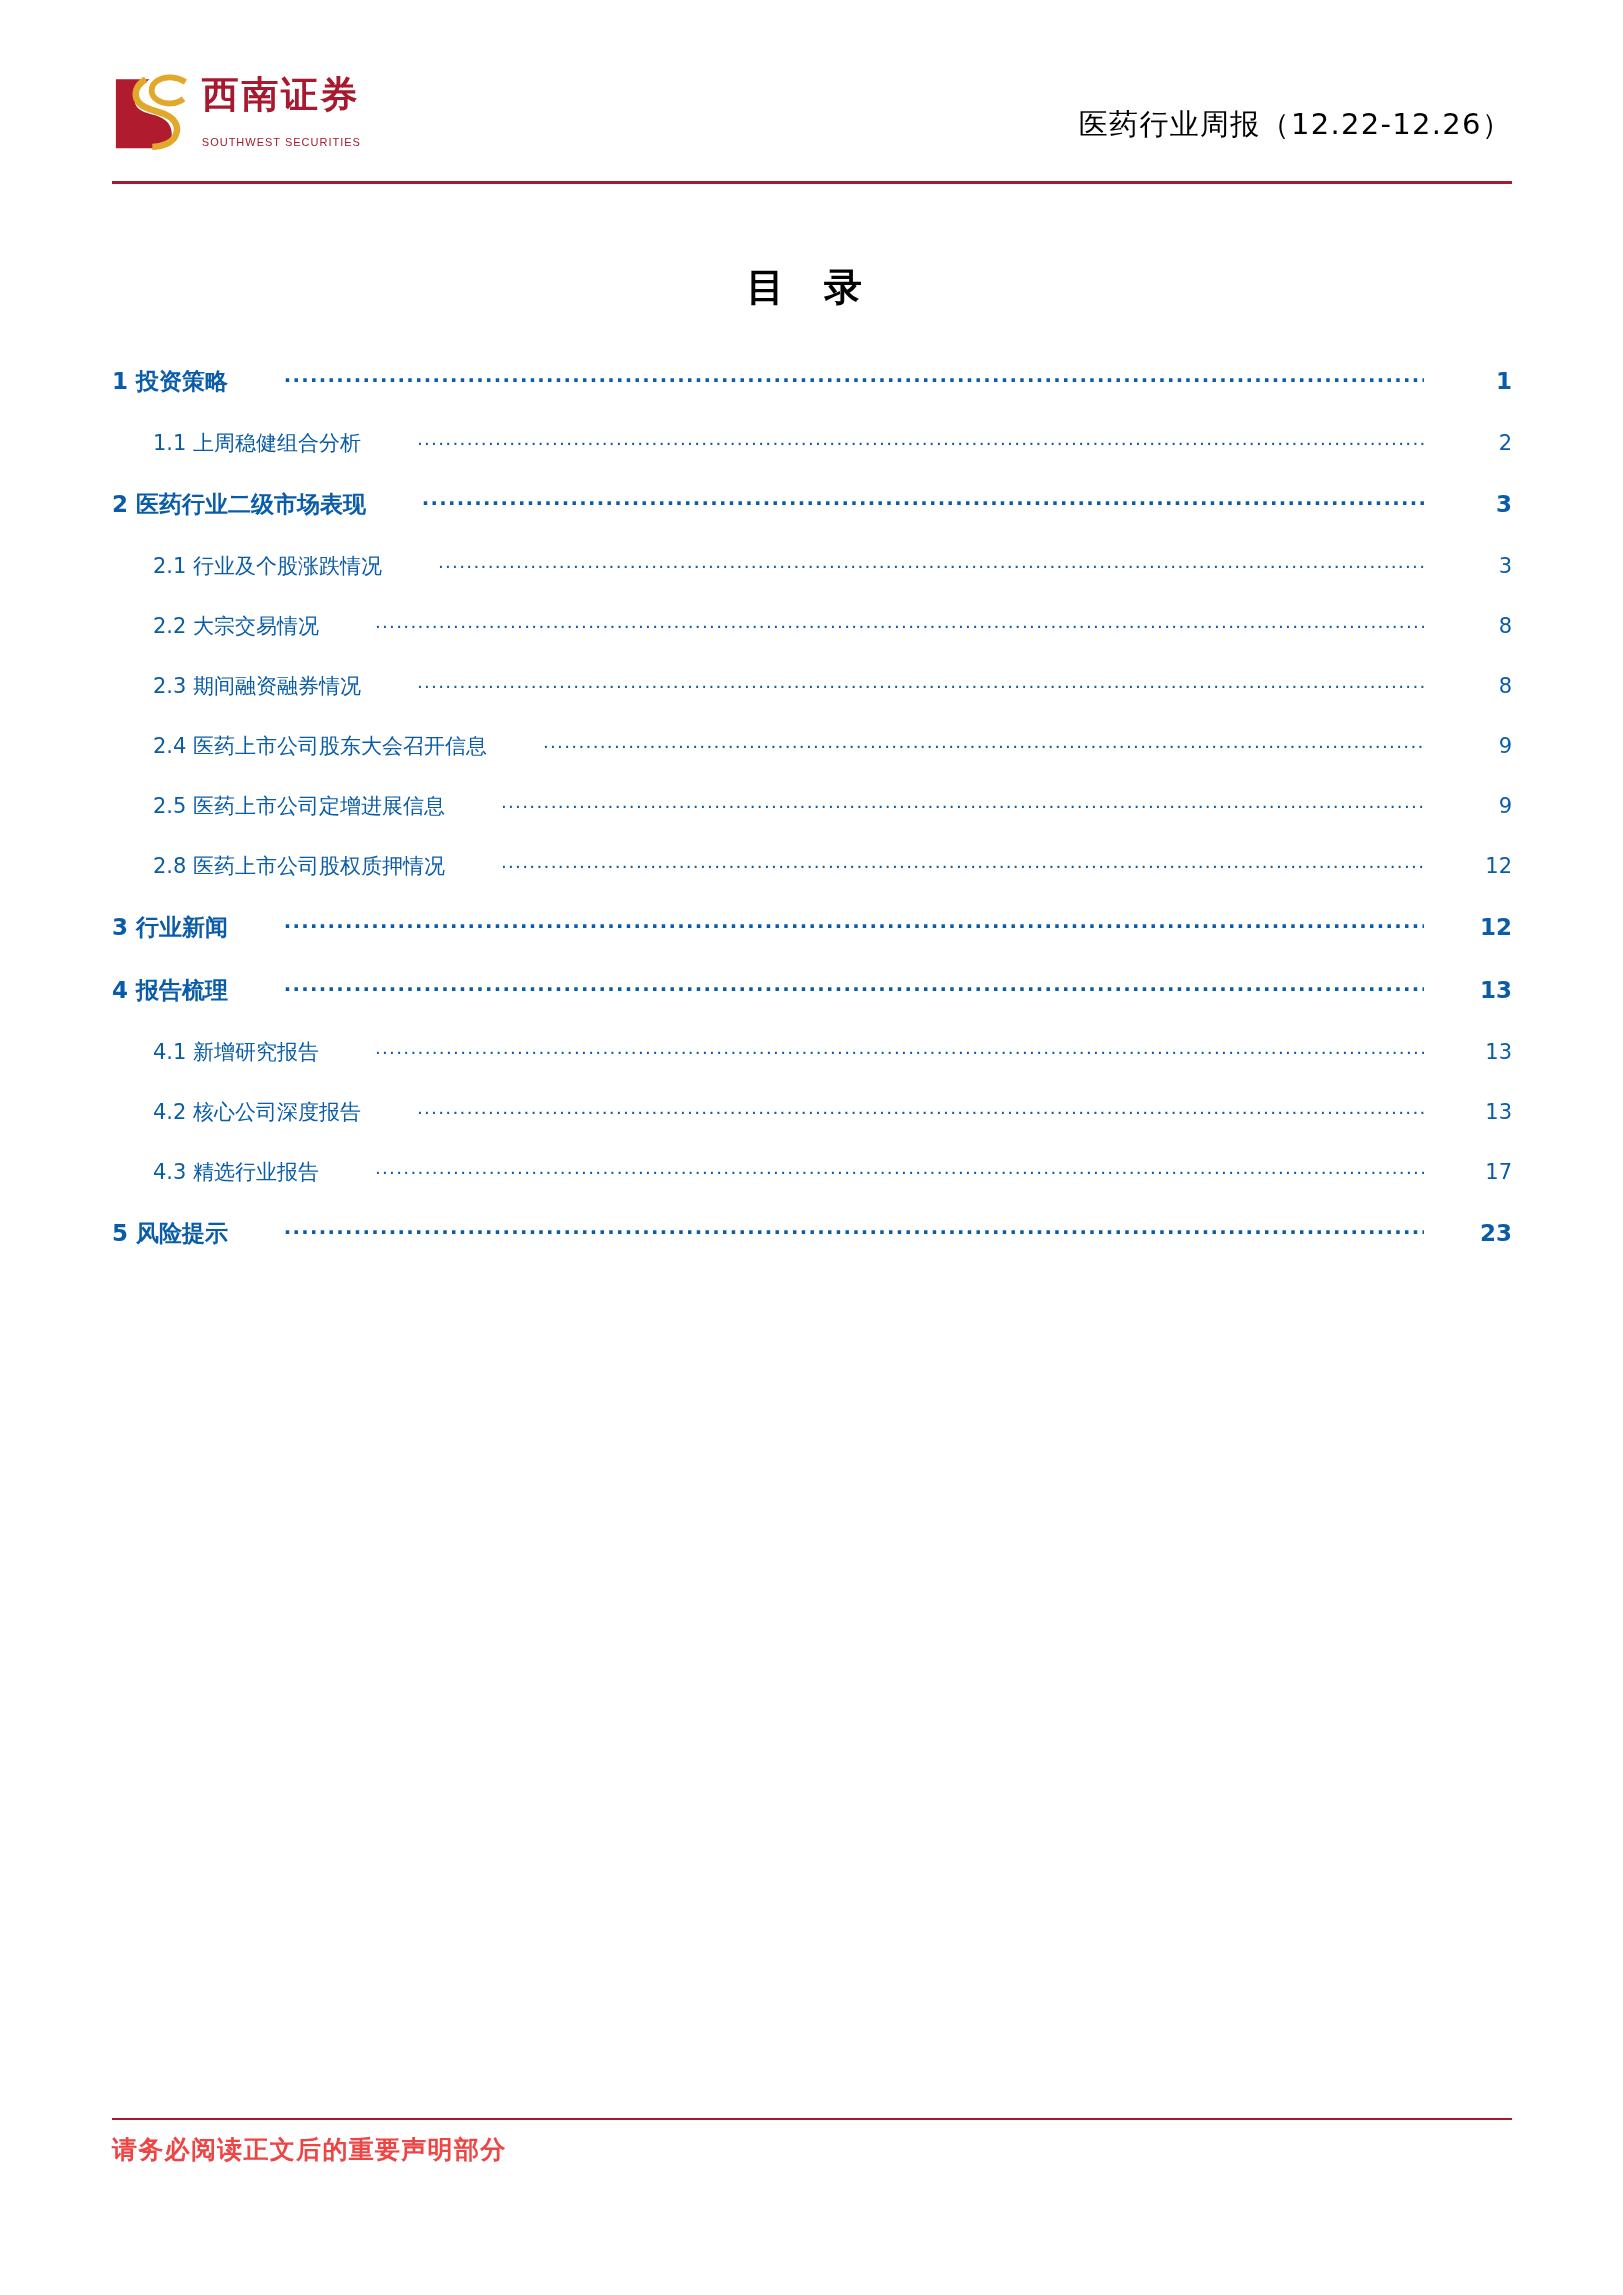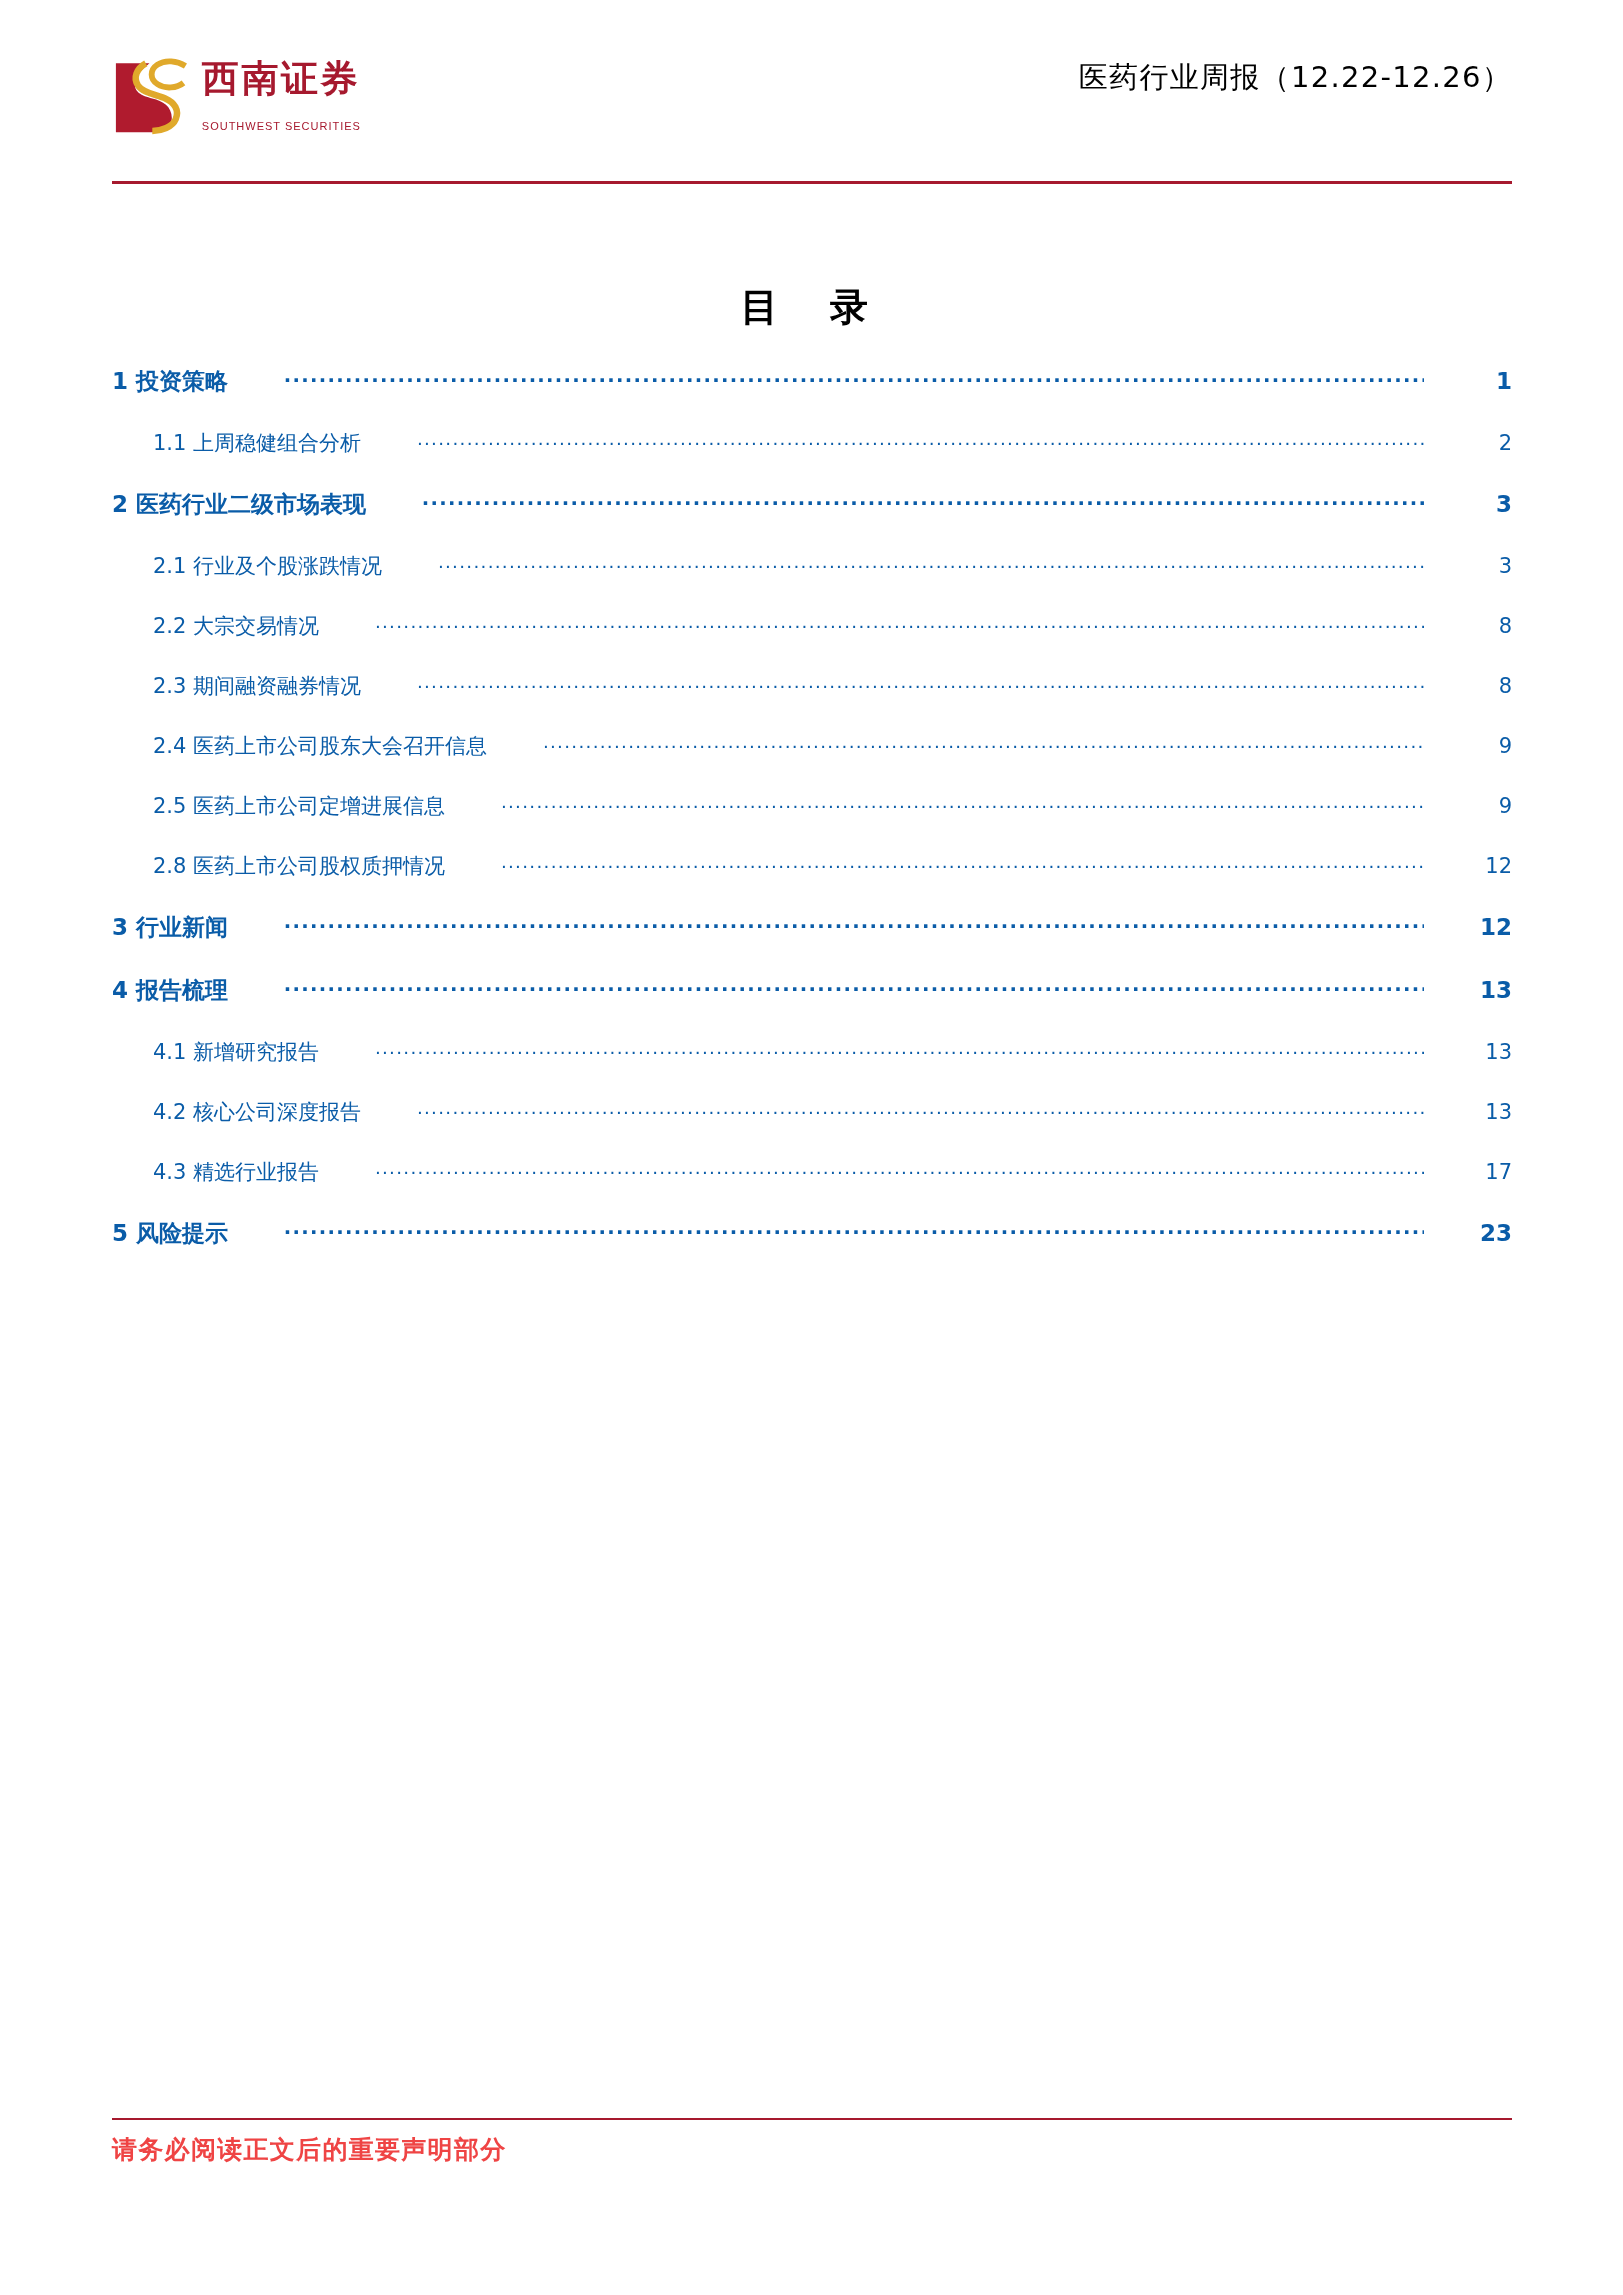--- a/index.html
+++ b/index.html
@@ -24,21 +24,21 @@
   
   .header {
     position: absolute;
     left: 112px;
     top: 58px;
     width: 1400px;
     height: 131px;
   }
   .header-inner {
     display: flex;
-    align-items: flex-start;
+    align-items: flex-end;
     justify-content: space-between;
     height: 105px;
   }
   .logo-block {
     display: flex;
     align-items: center;
     gap: 11.8px;
     padding-bottom: 11.8px;
   }
   .logo-mark {
@@ -86,26 +86,25 @@
     background: #a6192e;
   }
 
   
   .toc-title {
     position: absolute;
     left: 0;
     top: 262px;
     width: 1623px;
     text-align: center;
-    font-family: Liberation Mono, monospace;
+    font-family: Liberation Sans, sans-serif;
     font-size: 38px;
     font-weight: bold;
     letter-spacing: 14.4px;
     color: #000;
-    margin-top: 20px;
   }
 
   
   .toc {
     position: absolute;
     left: 112px;
     top: 366px;
     width: 1400px;
   }
   .toc-row {

